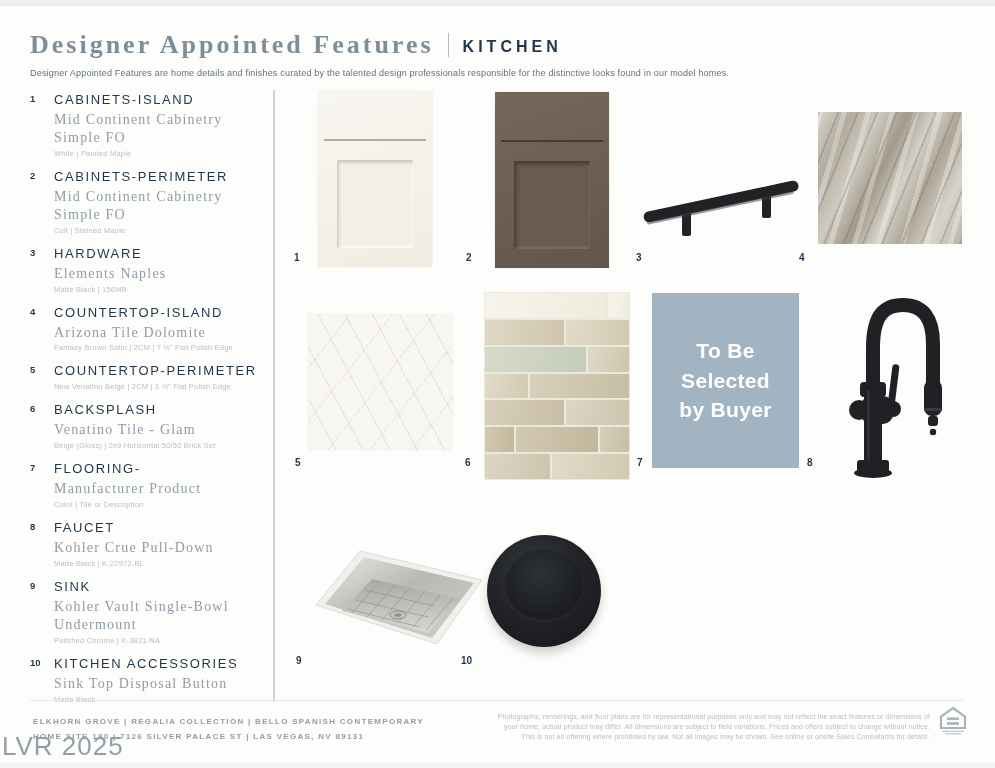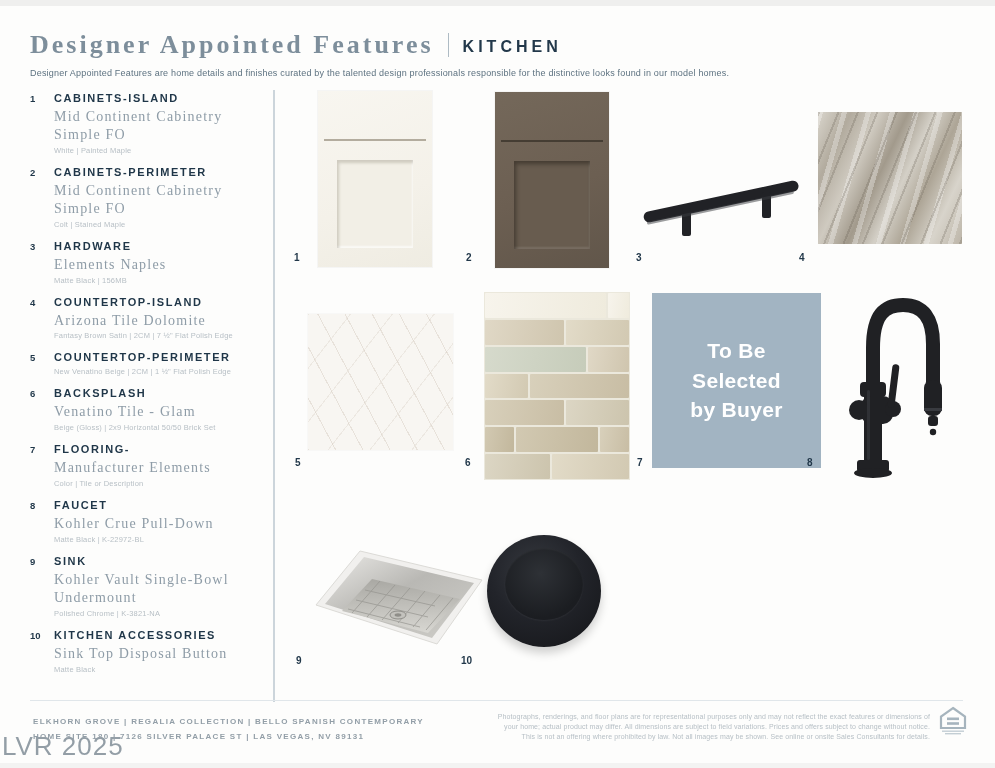--- a/index.html
+++ b/index.html
@@ -16,21 +16,21 @@
     color:#7d8e9b; font-weight:700;
   }
   .t-div { width:1px; height:24px; background:#aebbc4; margin:0 14px; }
   .t-kitchen { font-size:16px; font-weight:600; letter-spacing:4px; color:#22384a; padding-top:3px; }
   .subtitle { margin-top:8px; font-size:9px; color:#5d7280; letter-spacing:.2px; }
 
   
   .features { position:absolute; left:30px; top:92px; width:232px; }
   .feat { display:flex; margin-bottom:11px; }
   .feat-num { width:24px; flex:0 0 24px; font-size:9.5px; font-weight:700; color:#1f3648; padding-top:1px; }
-  .feat-cat { font-size:11px; font-weight:700; letter-spacing:1.6px; color:#1f3648; margin-bottom:4px; }
+  .feat-cat { font-size:13px; font-weight:400; letter-spacing:1.6px; color:#1f3648; margin-bottom:4px; }
   .feat-prod {
     font-family:"Liberation Serif", serif; font-size:14px; letter-spacing:1.2px;
     color:#8e9ca7; line-height:1.28; margin-bottom:2px;
   }
   .feat-det { font-size:7.5px; color:#b7bfc5; letter-spacing:.2px; }
   .vline { position:absolute; left:273px; top:90px; width:2px; height:612px; background:#ccd5db; }
 
   
   .gallery { position:absolute; left:0; top:0; width:995px; height:768px; }
   .gitem { position:absolute; }
@@ -173,21 +173,21 @@
       <div class="feat-body">
         <div class="feat-cat">BACKSPLASH</div>
         <div class="feat-prod">Venatino Tile - Glam</div>
         <div class="feat-det">Beige (Gloss) | 2x9 Horizontal 50/50 Brick Set</div>
       </div>
     </div>
     <div class="feat">
       <span class="feat-num">7</span>
       <div class="feat-body">
         <div class="feat-cat">FLOORING-</div>
-        <div class="feat-prod">Manufacturer Elements</div>
+        <div class="feat-prod">Manufacturer Product</div>
         <div class="feat-det">Color | Tile or Description</div>
       </div>
     </div>
     <div class="feat">
       <span class="feat-num">8</span>
       <div class="feat-body">
         <div class="feat-cat">FAUCET</div>
         <div class="feat-prod">Kohler Crue Pull-Down</div>
         <div class="feat-det">Matte Black | K-22972-BL</div>
       </div>
@@ -261,21 +261,21 @@
           <div class="brick b6" style="flex:0 0 20%;"></div>
           <div class="brick b6" style="flex:0 0 57%;"></div>
           <div class="brick b5" style="flex:1;"></div>
         </div>
       <div class="trow">
           <div class="brick b7" style="flex:0 0 45%;"></div>
           <div class="brick b4" style="flex:1;"></div>
         </div>
     </div>
 
-    <div class="gitem tbs" style="left:652px; top:293px; width:169px; height:175px; background:#a2b4c2;">
+    <div class="gitem tbs" style="left:652px; top:293px; width:147px; height:175px; background:#a2b4c2;">
       <span>To Be
 Selected
 by Buyer</span>
     </div>
 
     <div class="gitem" style="left:833px; top:292px; width:124px; height:192px;">
       <svg width="124" height="192" viewBox="0 0 124 192">
         <path d="M 40 100 L 40 56 C 40 22 52 13 70 13 C 90 13 100 26 100 52 L 100 92" fill="none" stroke="#202124" stroke-width="14" stroke-linecap="round"></path>
         <rect x="91" y="88" width="18" height="36" rx="8" fill="#202124"></rect>
         <rect x="91" y="116" width="18" height="3" fill="#393b40"></rect>

